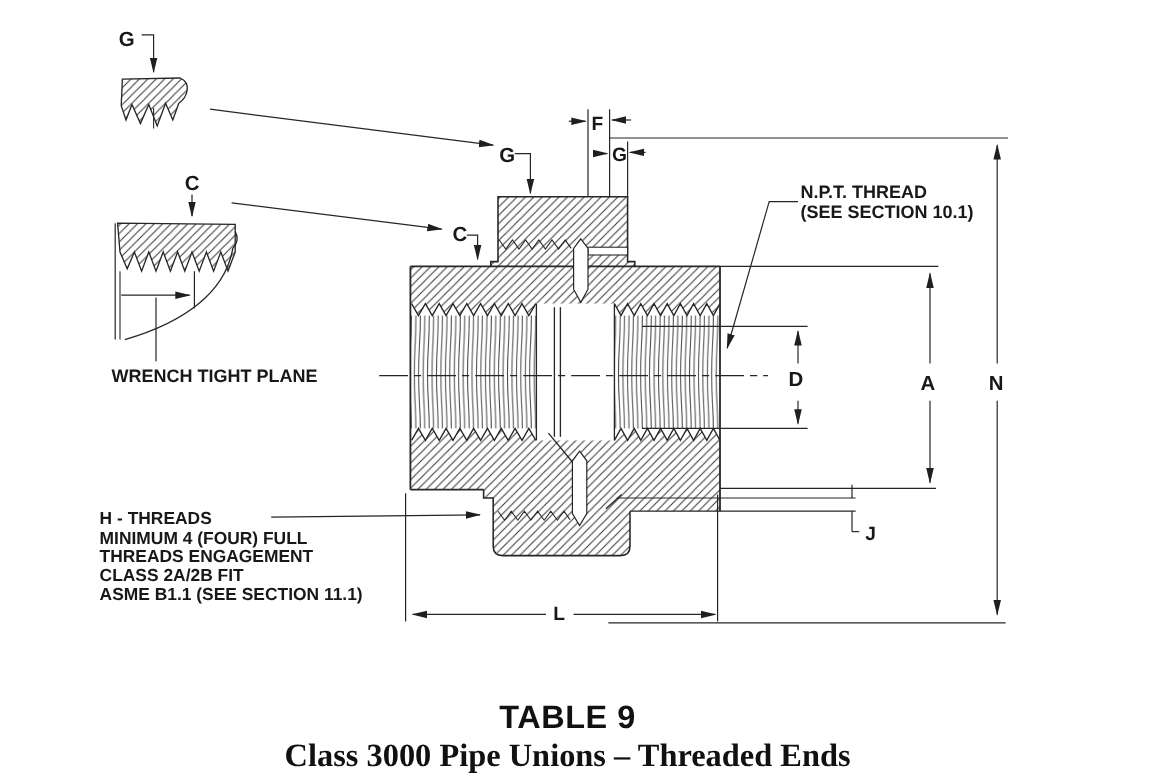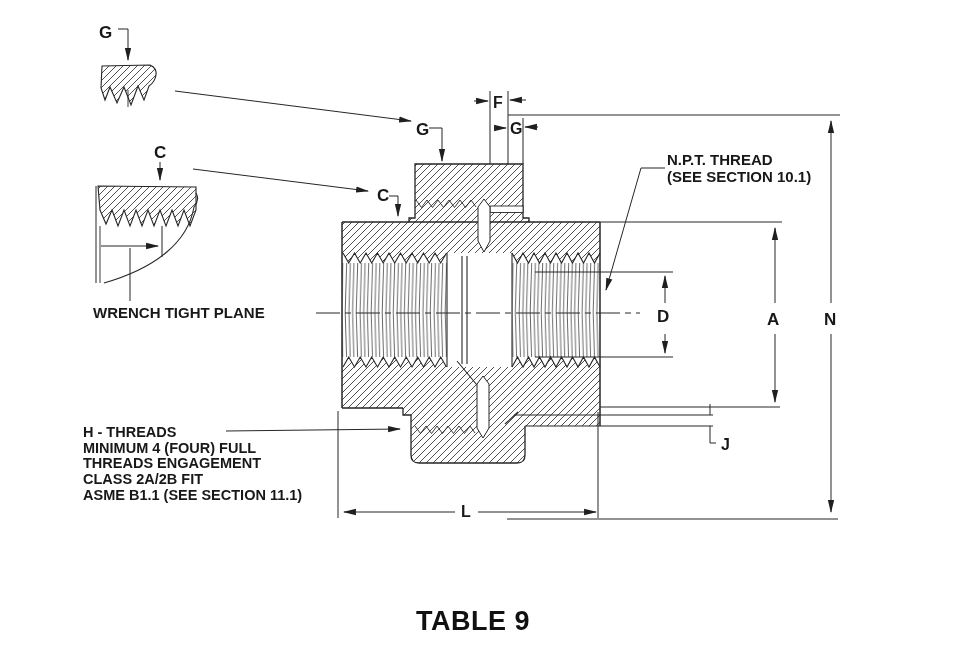--- a/index.html
+++ b/index.html
@@ -10,21 +10,21 @@
   svg{position:absolute;left:0;top:0;}
   svg text{
     font-family:"Liberation Sans",sans-serif;
     font-weight:bold;fill:#181818;
   }
   .dimletter{font-size:17px;}
   .smallnote{font-size:14.5px;}
   .caption{
     position:absolute;left:0;width:946px;text-align:center;color:#111;
   }
-  .caption-table{top:606px;font-size:27px;font-weight:bold;letter-spacing:.5px;
+  .caption-table{top:583px;font-size:27px;font-weight:bold;letter-spacing:.5px;
     font-family:"Liberation Sans",sans-serif;}
   .caption-title{top:614px;font-size:27px;font-weight:bold;
     font-family:"Liberation Serif",serif;}
 </style>
 </head>
 <body>
 
 <div class="canvas">
 <svg width="965" height="651" viewBox="0 0 965 651">
   <defs>
@@ -178,13 +178,14 @@
     <line x1="226" y1="431" x2="400" y2="429" marker-end="url(#arr)"></line>
   </g>
   <text x="83" y="437" class="smallnote">H - THREADS</text>
   <text x="83" y="453" class="smallnote">MINIMUM 4 (FOUR) FULL</text>
   <text x="83" y="468" class="smallnote">THREADS ENGAGEMENT</text>
   <text x="83" y="484" class="smallnote">CLASS 2A/2B FIT</text>
   <text x="83" y="500" class="smallnote">ASME B1.1 (SEE SECTION 11.1)</text>
 </svg>
 
 <div class="caption caption-table">TABLE 9</div>
+<div class="caption caption-title">Class 3000 Pipe Unions – Threaded Ends</div>
 </div>
 
 </body></html>

